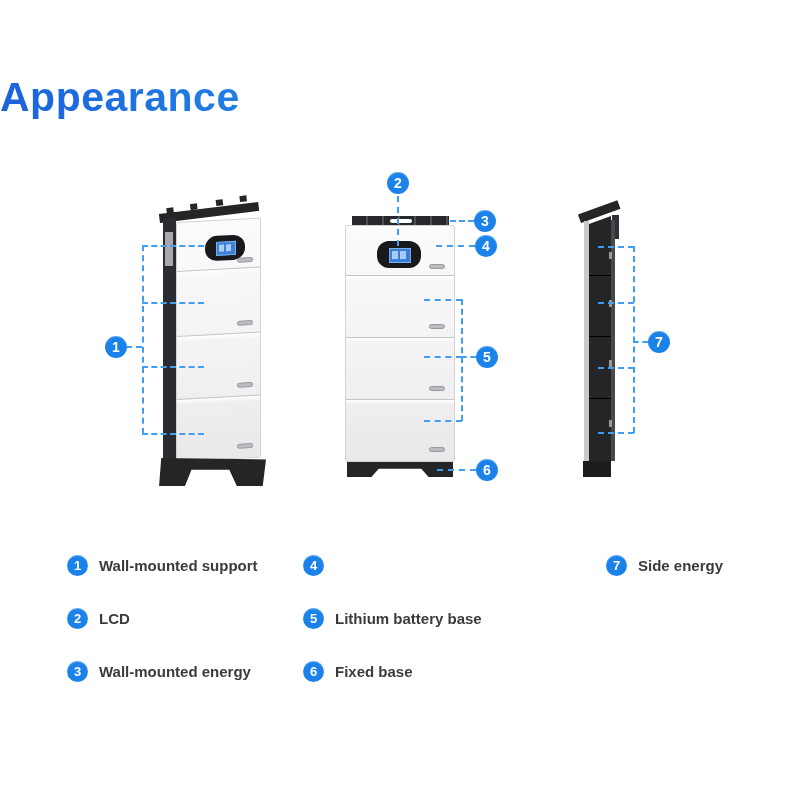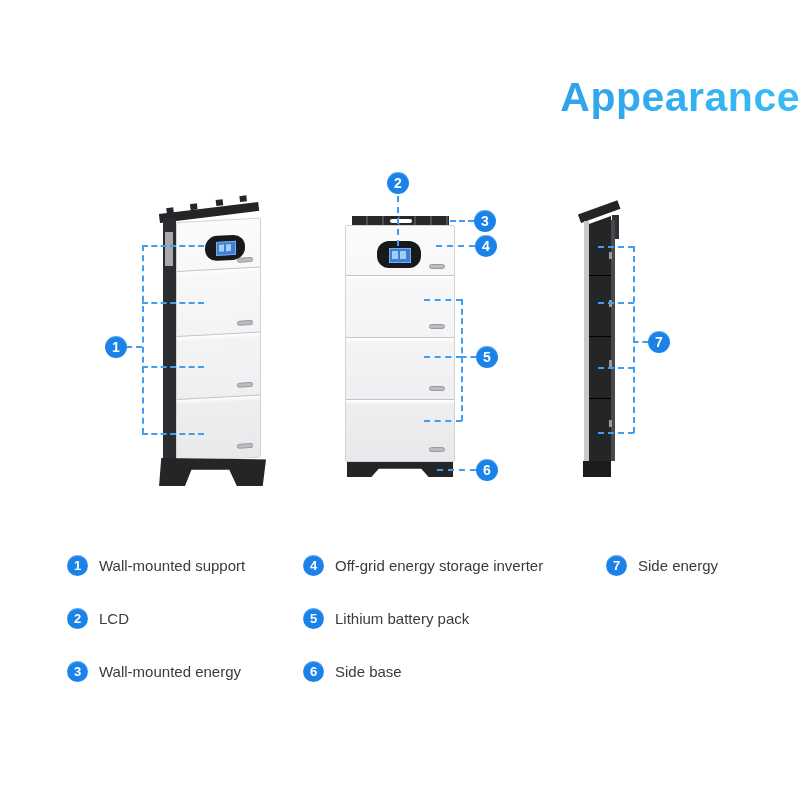--- a/index.html
+++ b/index.html
@@ -6,21 +6,21 @@
     --accent:#1a82e8;
     --dash:#3f9ef2;
     --tg1:#1a63dd;
     --tg2:#38bdf3;
     --dark:#232527;
   }
   html,body{margin:0;padding:0;background:#fff;}
   .canvas{position:relative;width:800px;height:800px;background:#fff;overflow:hidden;
           font-family:"Liberation Sans",sans-serif;}
   .abs{position:absolute;}
-  .title{position:absolute;top:74px;left:0;width:100%;text-align:right;
+  .title{position:absolute;top:74px;left:0;width:100%;text-align:left;
          font-size:41px;font-weight:bold;letter-spacing:.5px;
          background:linear-gradient(90deg,var(--tg1),var(--tg2));
          -webkit-background-clip:text;background-clip:text;color:transparent;}
   
   .dash-h{position:absolute;height:0;border-top:2px dashed var(--dash);}
   .dash-v{position:absolute;width:0;border-left:2px dashed var(--dash);}
   
   .co{position:absolute;width:22px;height:22px;border-radius:50%;background:var(--accent);
       color:#fff;font-size:14px;font-weight:bold;line-height:22px;text-align:center;
       box-shadow:inset 0 1px 1px rgba(255,255,255,.35);}
@@ -34,21 +34,21 @@
   .lcd-screen{position:absolute;background:#3e7fd6;border:1px solid #79aeea;}
   .lcd-cell{position:absolute;background:#a6cdf4;}
   .brand{position:absolute;width:16px;height:5px;border-radius:3px;background:#bcbcc0;
          border:1px solid #9a9a9e;box-sizing:border-box;}
   
   .legend-col{position:absolute;}
   .lg-item{display:flex;align-items:center;height:22px;margin-bottom:31px;}
   .lg-circle{flex:0 0 21px;width:21px;height:21px;border-radius:50%;background:var(--accent);
              color:#fff;font-size:13px;font-weight:bold;line-height:21px;text-align:center;
              box-shadow:inset 0 1px 1px rgba(255,255,255,.35);}
-  .lg-label{margin-left:11px;font-size:15px;color:#3b3b3b;white-space:nowrap;}
+  .lg-label{margin-left:11px;font-size:15px;color:#3b3b3b;white-space:nowrap;font-weight:bold;}
 </style>
 </head>
 <body>
 
 <div class="canvas">
 
   <div class="title">Appearance</div>
 
   <div>
 
@@ -185,29 +185,28 @@
       </div>
       <div class="lg-item">
         <div class="lg-circle">3</div>
         <div class="lg-label">Wall-mounted energy</div>
       </div>
     </div>
 
     <div class="legend-col" style="left:303px;top:554px;">
       <div class="lg-item">
         <div class="lg-circle">4</div>
-        <div class="lg-label">Off-grid energy storage inverter</div>
       </div>
       <div class="lg-item">
         <div class="lg-circle">5</div>
-        <div class="lg-label">Lithium battery pack</div>
+        <div class="lg-label">Lithium battery base</div>
       </div>
       <div class="lg-item">
         <div class="lg-circle">6</div>
-        <div class="lg-label">Side base</div>
+        <div class="lg-label">Fixed base</div>
       </div>
     </div>
 
     <div class="legend-col" style="left:606px;top:554px;">
       <div class="lg-item">
         <div class="lg-circle">7</div>
         <div class="lg-label">Side energy</div>
       </div>
     </div>
 

